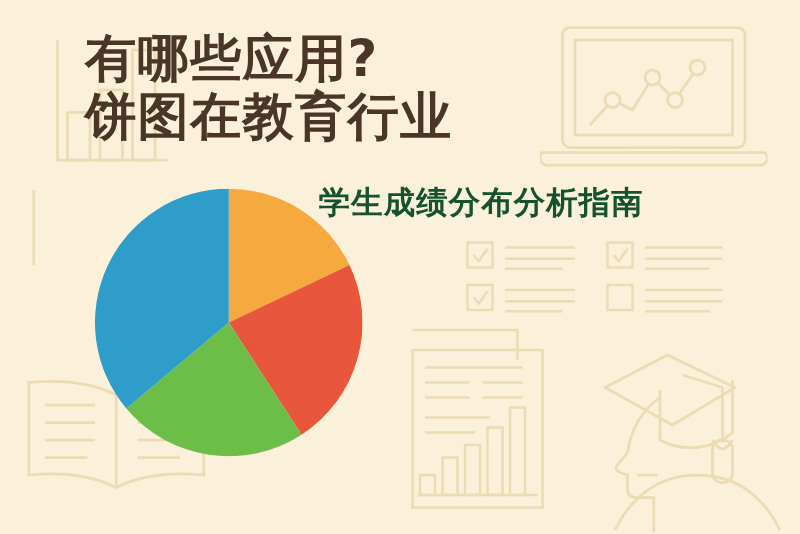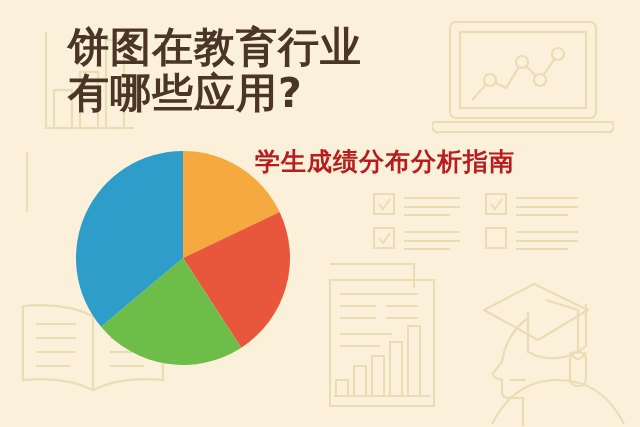--- a/index.html
+++ b/index.html
@@ -30,21 +30,21 @@
     white-space:nowrap;
   }
   .subtitle{
     position:absolute;
     left:255px;top:147px;
     font-family:"DejaVu Sans","Liberation Sans",sans-serif;
     font-weight:bold;
     font-size:25px;
     line-height:30px;
     letter-spacing:1px;
-    color:#b91c1c;
+    color:#14532d;
     white-space:nowrap;
     z-index:6;
   }
 
   
   .pie-wrap{position:absolute;left:76px;top:151px;width:214px;height:214px;z-index:4;}
 </style>
 </head>
 <body>
 
@@ -132,22 +132,22 @@
     </svg>
   </div>
 
   <div class="deco" style="left:22px;top:152px;">
     <svg width="10" height="60" viewBox="0 0 10 60" fill="none" stroke="#ecdcb4" stroke-width="2">
       <path d="M5 0 v60"></path>
     </svg>
   </div>
 
   <div class="title-wrap">
+    <div class="title-line">有哪些应用?</div>
     <div class="title-line">饼图在教育行业</div>
-    <div class="title-line">有哪些应用?</div>
   </div>
 
   <div class="subtitle">学生成绩分布分析指南</div>
 
   <div class="pie-wrap">
     <svg id="pie-svg" width="214" height="214" viewBox="0 0 214 214">
         <path d="M 107 107 L 107.00 0.00 A 107 107 0 0 1 203.58 60.94 Z" fill="#f5a93f"></path>
         <path d="M 107 107 L 203.58 60.94 A 107 107 0 0 1 165.28 196.74 Z" fill="#e8573c"></path>
         <path d="M 107 107 L 165.28 196.74 A 107 107 0 0 1 25.03 175.78 Z" fill="#6cbe49"></path>
         <path d="M 107 107 L 25.03 175.78 A 107 107 0 0 1 107.00 0.00 Z" fill="#2e9dc9"></path>

